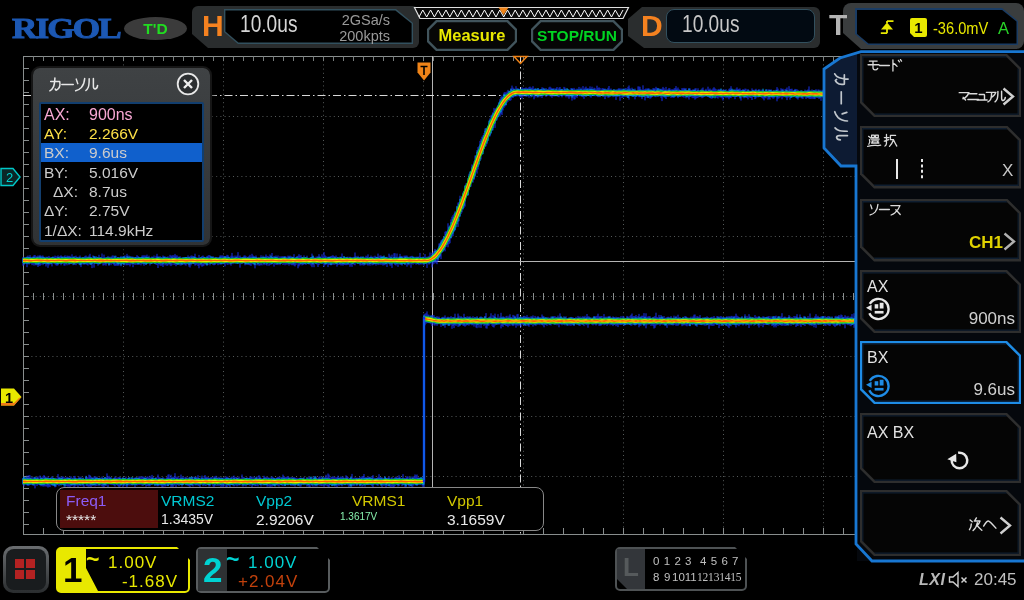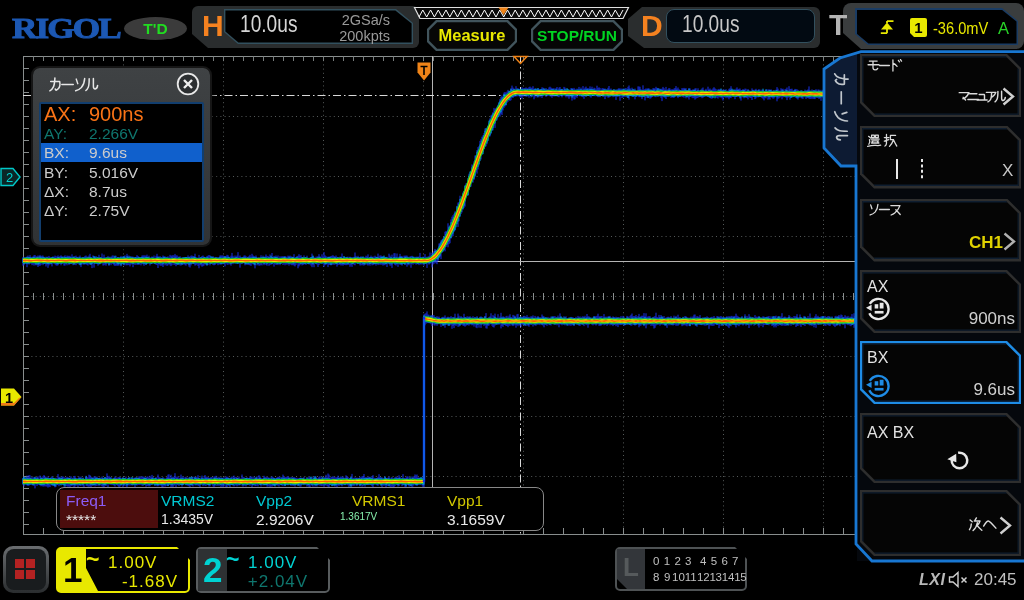--- a/index.html
+++ b/index.html
@@ -164,43 +164,47 @@
       <use href="#g_ka" x="0" y="0" stroke="#e6e6e6" stroke-width="10" fill="#e6e6e6" stroke-linecap="round" stroke-linejoin="round"></use>
       <use href="#g_dash" x="80" y="0" stroke="#e6e6e6" stroke-width="10" fill="#e6e6e6" stroke-linecap="round" stroke-linejoin="round"></use>
       <use href="#g_so" x="160" y="0" stroke="#e6e6e6" stroke-width="10" fill="#e6e6e6" stroke-linecap="round" stroke-linejoin="round"></use>
       <use href="#g_ru" x="240" y="0" stroke="#e6e6e6" stroke-width="10" fill="#e6e6e6" stroke-linecap="round" stroke-linejoin="round"></use>
     </svg>
 <svg class="abs" style="left:176px;top:72px" width="24" height="24" viewBox="0 0 24 24">
 <circle cx="12" cy="12" r="10.3" fill="#2c2f31" stroke="#e8e8e8" stroke-width="1.8"></circle>
 <path d="M8,8 L16,16 M16,8 L8,16" stroke="#f0f0f0" stroke-width="2.4"></path>
     </svg>
 <div class="abs" style="left:39px;top:102px;width:165px;height:140px;background:#000;border:2px solid #123e6e;border-radius:2px;box-sizing:border-box;"></div>
-<div class="abs" style="left:41px;top:104.5px;width:169px;height:19.3px;color:#f97316;font-size:20px;line-height:19.5px;">
+<div class="abs" style="left:41px;top:104.5px;width:169px;height:19.3px;color:#f9a8d4;font-size:16px;line-height:19.5px;">
       <span style="position:absolute;left:3px;">AX:</span>
       <span style="position:absolute;left:48px;">900ns</span>
     </div>
-<div class="abs" style="left:41px;top:123.8px;width:161px;height:19.3px;color:#0f766e;font-size:15.5px;line-height:19.5px;">
+<div class="abs" style="left:41px;top:123.8px;width:161px;height:19.3px;color:#fde047;font-size:15.5px;line-height:19.5px;">
       <span style="position:absolute;left:3px;">AY:</span>
       <span style="position:absolute;left:48px;">2.266V</span>
     </div>
 <div class="abs" style="left:41px;top:143.2px;width:161px;height:19.3px;background:#1060cc;color:#cccccc;font-size:15.5px;line-height:19.5px;">
       <span style="position:absolute;left:3px;">BX:</span>
       <span style="position:absolute;left:48px;">9.6us</span>
     </div>
 <div class="abs" style="left:41px;top:162.6px;width:161px;height:19.3px;color:#cccccc;font-size:15.5px;line-height:19.5px;">
       <span style="position:absolute;left:3px;">BY:</span>
       <span style="position:absolute;left:48px;">5.016V</span>
     </div>
 <div class="abs" style="left:41px;top:181.9px;width:161px;height:19.3px;color:#cccccc;font-size:15.5px;line-height:19.5px;">
-      <span style="position:absolute;left:3px;">ΔX:</span>
+      <span style="position:absolute;left:12px;">ΔX:</span>
       <span style="position:absolute;left:48px;">8.7us</span>
     </div>
 <div class="abs" style="left:41px;top:201.2px;width:161px;height:19.3px;color:#cccccc;font-size:15.5px;line-height:19.5px;">
       <span style="position:absolute;left:3px;text-align:center;">ΔY:</span>
       <span style="position:absolute;left:48px;">2.75V</span>
+    </div>
+<div class="abs" style="left:41px;top:220.6px;width:161px;height:19.3px;color:#cccccc;font-size:15.5px;line-height:19.5px;">
+      <span style="position:absolute;left:3px;">1/ΔX:</span>
+      <span style="position:absolute;left:48px;">114.9kHz</span>
     </div>
 <svg class="abs" style="left:820px;top:48px" width="204" height="520" viewBox="0 0 204 520">
 <path d="M204,4 L41,4 L20,10 L4,21 L4,100 L21,118 L36,118 L36,496 L52,513 L204,513 Z" fill="#0d1b33"></path>
 <rect x="37" y="5" width="167" height="508" fill="#05080d"></rect>
 <path d="M204,3.6 L41,3.6 L20,10 L4,21 L4,100 L21,118 L36,118 L36,496 L52,513 L204,513" fill="none" stroke="#1877d2" stroke-width="2.8"></path>
 </svg>
 <svg class="abs" style="left:828px;top:70px" width="24" height="76" viewBox="0 0 24 76">
       <g transform="translate(21,2) rotate(90)">
         <use href="#g_ka" transform="scale(0.155)" stroke="#c0c6cc" stroke-width="11" fill="#c0c6cc" stroke-linecap="round" stroke-linejoin="round"></use>
       </g>
@@ -325,22 +329,22 @@
 <div class="abs" style="left:58px;top:549px;width:40px;height:42px;background:#e8e800;clip-path:polygon(0 0,28px 0,28px 19px,40px 42px,0 42px);"></div>
 <div class="abs" style="left:63px;top:550px;font-size:35px;font-weight:bold;color:#000;">1</div>
 <div class="abs" style="left:86px;top:546px;font-size:23px;font-weight:bold;color:#e8e800;">~</div>
 <div class="abs" style="left:108px;top:553px;font-size:17px;color:#e8e800;letter-spacing:1px;">1.00V</div>
 <div class="abs" style="left:98px;top:572px;width:80px;text-align:right;font-size:17px;color:#e8e800;letter-spacing:1px;">-1.68V</div>
 <div class="abs" style="left:196px;top:547px;width:134px;height:46px;background:#000;border:2px solid #585c5e;border-radius:5px;box-sizing:border-box;clip-path:polygon(0 0,calc(100% - 13px) 0,100% 13px,100% 100%,0 100%);"></div>
 <div class="abs" style="left:198px;top:549px;width:29px;height:42px;background:#2e3133;"></div>
 <div class="abs" style="left:203px;top:550px;font-size:35px;font-weight:bold;color:#00d2d2;">2</div>
 <div class="abs" style="left:226px;top:546px;font-size:23px;font-weight:bold;color:#00d2d2;">~</div>
 <div class="abs" style="left:248px;top:553px;font-size:17px;color:#00d2d2;letter-spacing:1px;">1.00V</div>
-<div class="abs" style="left:238px;top:572px;width:80px;text-align:center;font-size:17px;color:#0f766e;letter-spacing:1px;">+2.04V</div>
+<div class="abs" style="left:238px;top:572px;width:80px;text-align:left;font-size:17px;color:#c2410c;letter-spacing:1px;">+2.04V</div>
 <div class="abs" style="left:615px;top:547px;width:132px;height:44px;background:#000;border:2px solid #4e5254;border-radius:5px;box-sizing:border-box;clip-path:polygon(0 0,calc(100% - 12px) 0,100% 12px,100% 100%,0 100%);"></div>
 <div class="abs" style="left:617px;top:549px;width:28px;height:40px;background:#33363a;clip-path:polygon(0 0,100% 0,100% 100%,10px 100%,0 calc(100% - 10px));"></div>
 <div class="abs" style="left:623px;top:552px;font-size:26px;font-weight:bold;color:#565a5c;">L</div>
 <div class="abs" style="left:653px;top:555px;font-size:11.5px;color:#c0c0c0;letter-spacing:4.3px;">0123</div>
 <div class="abs" style="left:700px;top:555px;font-size:11.5px;color:#c0c0c0;letter-spacing:4.3px;">4567</div>
 <div class="abs" style="left:653px;top:571px;font-size:11.5px;color:#c0c0c0;">8</div>
 <div class="abs" style="left:664px;top:571px;font-size:11.5px;color:#c0c0c0;">9</div>
 <div class="abs" style="left:672px;top:571px;font-size:11.5px;color:#c0c0c0;">1011</div>
-<div class="abs" style="left:697px;top:571px;font-size:11.5px;color:#c0c0c0;letter-spacing:-0.2px;">12131415</div>
+<div class="abs" style="left:697px;top:571px;font-size:11.5px;color:#c0c0c0;letter-spacing:-0.2px;font-family:Liberation Serif, serif;">12131415</div>
 </div>
 </body></html>

